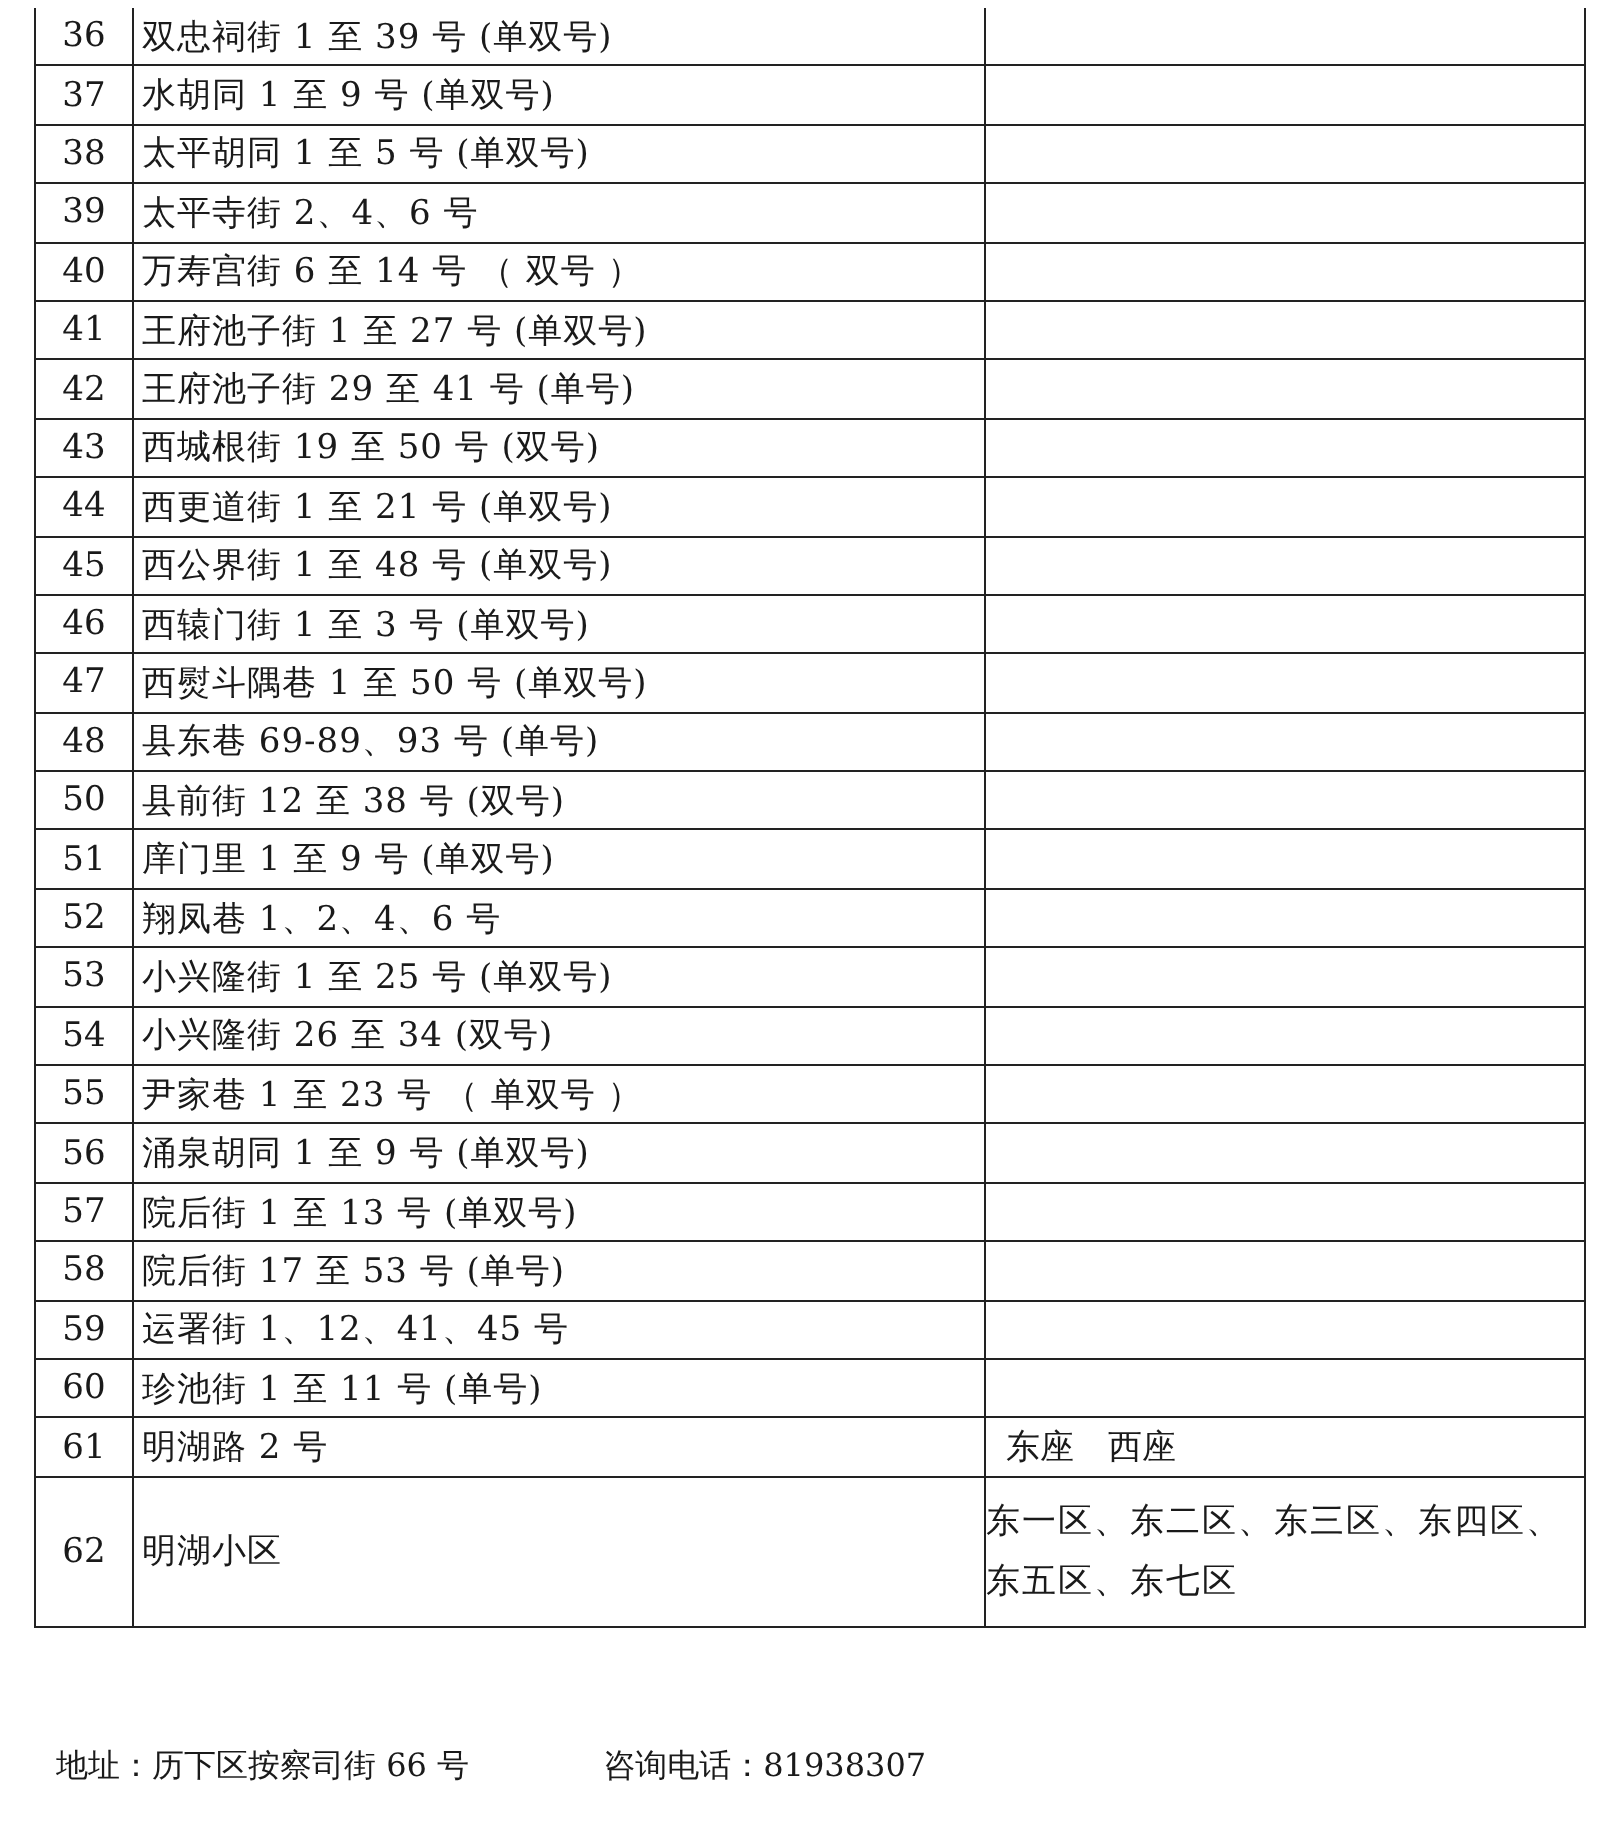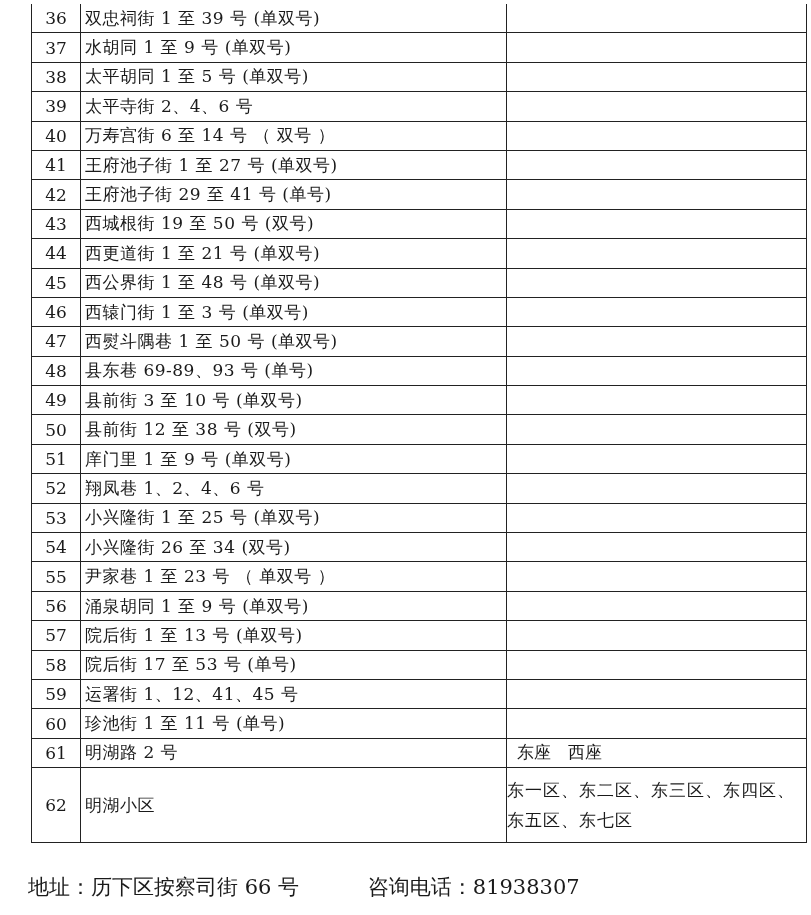--- a/index.html
+++ b/index.html
@@ -1,31 +1,31 @@
 <!DOCTYPE html>
 <html><head>
 <meta charset="utf-8">
 <style>
   html, body { margin: 0; padding: 0; background: #ffffff; }
   body { width: 811px; height: 915px; position: relative; overflow: hidden;
          font-family: "DejaVu Serif", "Liberation Serif", serif; color: #1a1a1a; }
-  .table-wrap { position: absolute; left: 31px; top: 4px; width: 775px; }
+  .table-wrap { position: absolute; left: 17px; top: 4px; width: 775px; }
   table { border-collapse: collapse; width: 775px; table-layout: fixed; }
   col.c1 { width: 49px; }
   col.c2 { width: 426px; }
   col.c3 { width: 300px; }
   td { border: 1.6px solid #222; padding: 0; height: 28.4px; font-size: 17px;
        vertical-align: middle; white-space: nowrap; }
   tr:first-child td { border-top: none; }
   td.num { text-align: center; }
   td.addr { padding-left: 4px; letter-spacing: 0.5px; }
   td.note { padding-left: 10px; }
   tr.tall td { height: 74px; }
   td.note-wrap { white-space: normal; line-height: 30px; padding-right: 6px; letter-spacing: 1px; }
-  .footer { position: absolute; left: 28px; top: 873px; font-size: 21px; white-space: nowrap; }
+  .footer { position: absolute; left: 28px; top: 873px; font-size: 16px; white-space: nowrap; }
   .footer span { display: inline-block; }
   .footer .phone { margin-left: 62px; }
 </style>
 </head>
 <body>
 
 <div class="table-wrap">
   <table>
     <colgroup>
         <col class="c1">
@@ -92,25 +92,20 @@
           <td class="num">47</td>
           <td class="addr">西熨斗隅巷 1 至 50 号 (单双号)</td>
           <td class="note"></td>
         </tr>
       <tr>
           <td class="num">48</td>
           <td class="addr">县东巷 69-89、93 号 (单号)</td>
           <td class="note"></td>
         </tr>
       <tr>
-          <td class="num">49</td>
-          <td class="addr">县前街 3 至 10 号 (单双号)</td>
-          <td class="note"></td>
-        </tr>
-      <tr>
           <td class="num">50</td>
           <td class="addr">县前街 12 至 38 号 (双号)</td>
           <td class="note"></td>
         </tr>
       <tr>
           <td class="num">51</td>
           <td class="addr">庠门里 1 至 9 号 (单双号)</td>
           <td class="note"></td>
         </tr>
       <tr>

